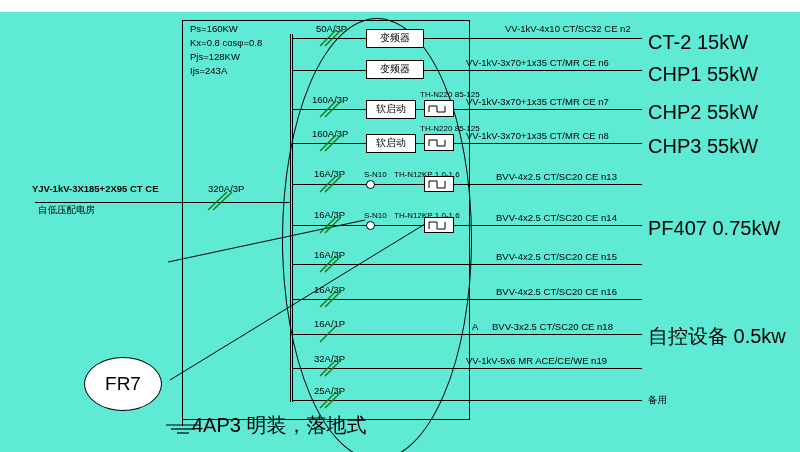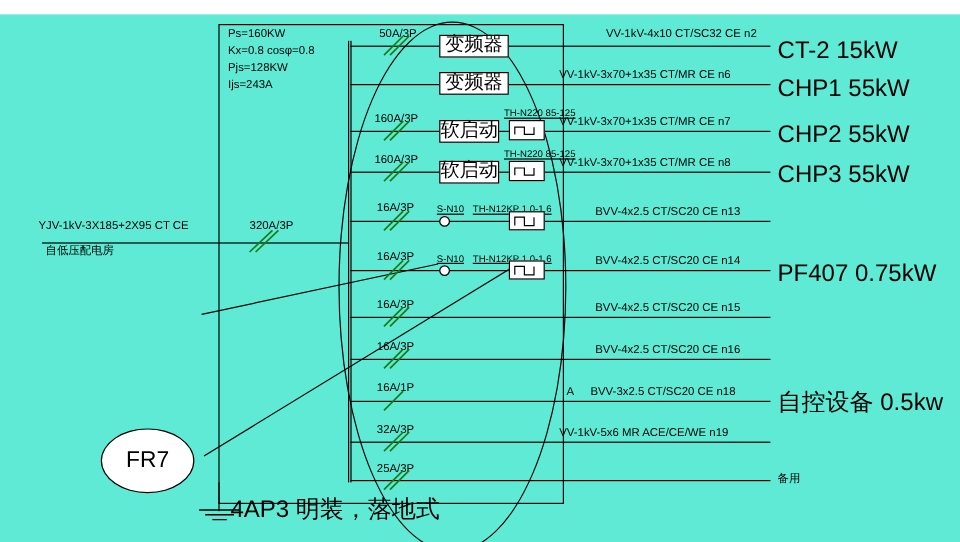--- a/index.html
+++ b/index.html
@@ -23,21 +23,20 @@
     font-size: 11px;
     line-height: 12px;
   }
   .small {
     font-size: 9.5px;
     line-height: 10px;
   }
   .tiny {
     font-size: 8px;
     line-height: 9px;
-    text-decoration: underline;
   }
   .big {
     font-size: 20px;
     line-height: 16px;
   }
   .line {
     position: absolute;
     background: #000000;
   }
   .hline { height: 1px; }
@@ -46,21 +45,21 @@
     position: absolute;
     border: 1px solid #000000;
     box-sizing: border-box;
     background: transparent;
   }
   .devbox {
     position: absolute;
     border: 1px solid #000000;
     box-sizing: border-box;
     background: #ffffff;
-    font-size: 16px;
+    font-size: 10px;
     text-align: center;
     color: #000;
     line-height: 16px;
   }
   .minibox {
     position: absolute;
     border: 1px solid #000000;
     box-sizing: border-box;
     background: #ffffff;
     font-size: 7.5px;
@@ -104,21 +103,21 @@
 
   <div class="box" style="left:182px; top:8px; width:288px; height:400px;"></div>
 
   <div class="ovalbox" style="left:282px; top:6px; width:190px; height:442px;"></div>
 
   <div class="txt small" style="left:190px; top:12px;">Ps=160KW</div>
   <div class="txt small" style="left:190px; top:26px;">Kx=0.8 cosφ=0.8</div>
   <div class="txt small" style="left:190px; top:40px;">Pjs=128KW</div>
   <div class="txt small" style="left:190px; top:54px;">Ijs=243A</div>
 
-  <div class="txt small" style="left:32px; top:172px;">YJV-1kV-3X185+2X95 CT CE</div>
+  <div class="txt small" style="left:32px; top:172px;font-weight:bold;">YJV-1kV-3X185+2X95 CT CE</div>
   <div class="txt small" style="left:38px; top:193px;">自低压配电房</div>
   <div class="txt small" style="left:208px; top:172px;">320A/3P</div>
 
   <div class="line hline" style="left:35px; top:190px; width:255px;"></div>
 
   <svg style="position:absolute; left:205px; top:178px; width:28px; height:24px;">
     <line x1="3" y1="20" x2="22" y2="2" stroke="#1a7a1a" stroke-width="1.4"></line>
     <line x1="8" y1="20" x2="27" y2="2" stroke="#1a7a1a" stroke-width="1.4"></line>
   </svg>
 

